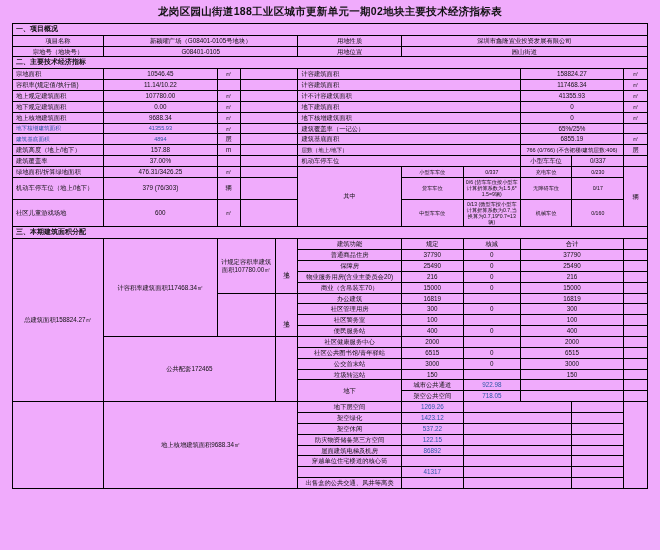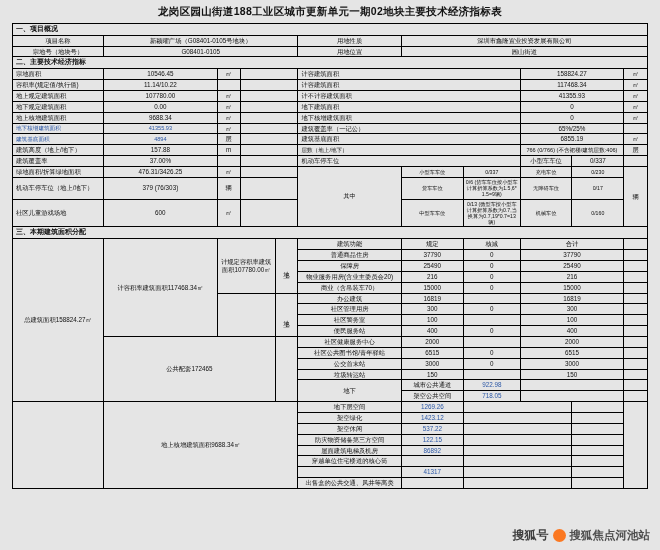--- a/index.html
+++ b/index.html
@@ -2,21 +2,21 @@
 <html><head>
 <meta charset="utf-8">
 <style>
   html,body{margin:0;padding:0;background:#ffffff;}
   body{
     width:660px;height:550px;overflow:hidden;
     font-family:"Liberation Sans","DejaVu Sans",sans-serif;
     color:#111;
     -webkit-font-smoothing:antialiased;
   }
-  .page{position:relative;width:660px;height:550px;background:#e5e5e5;}
+  .page{position:relative;width:660px;height:550px;background:#f0abfc;}
   .doc-title{
     text-align:center;font-size:10.5px;font-weight:bold;letter-spacing:.3px;
     padding:5px 0 4px 0;
   }
   table{border-collapse:collapse;table-layout:fixed;}
   .main{width:636px;margin:0 12px;border:1px solid #000;}
   td{
     border:1px solid #000;font-size:6.3px;line-height:1.25;
     padding:1px 2px;vertical-align:middle;
     word-break:break-all;
@@ -387,19 +387,14 @@
     <tr>
       <td class="c">出售盒的公共交通、风井等高类</td>
       <td class="c blue"></td>
       <td colspan="2" class="c"></td>
       <td class="unit"></td>
     </tr>
 
   </tbody>
     </table>
 
-  <div class="wm">
-    <span>搜狐号</span>
-    <span class="dot"></span>
-    <span class="t2">搜狐焦点河池站</span>
-  </div>
 
 </div>
 
 </body></html>

